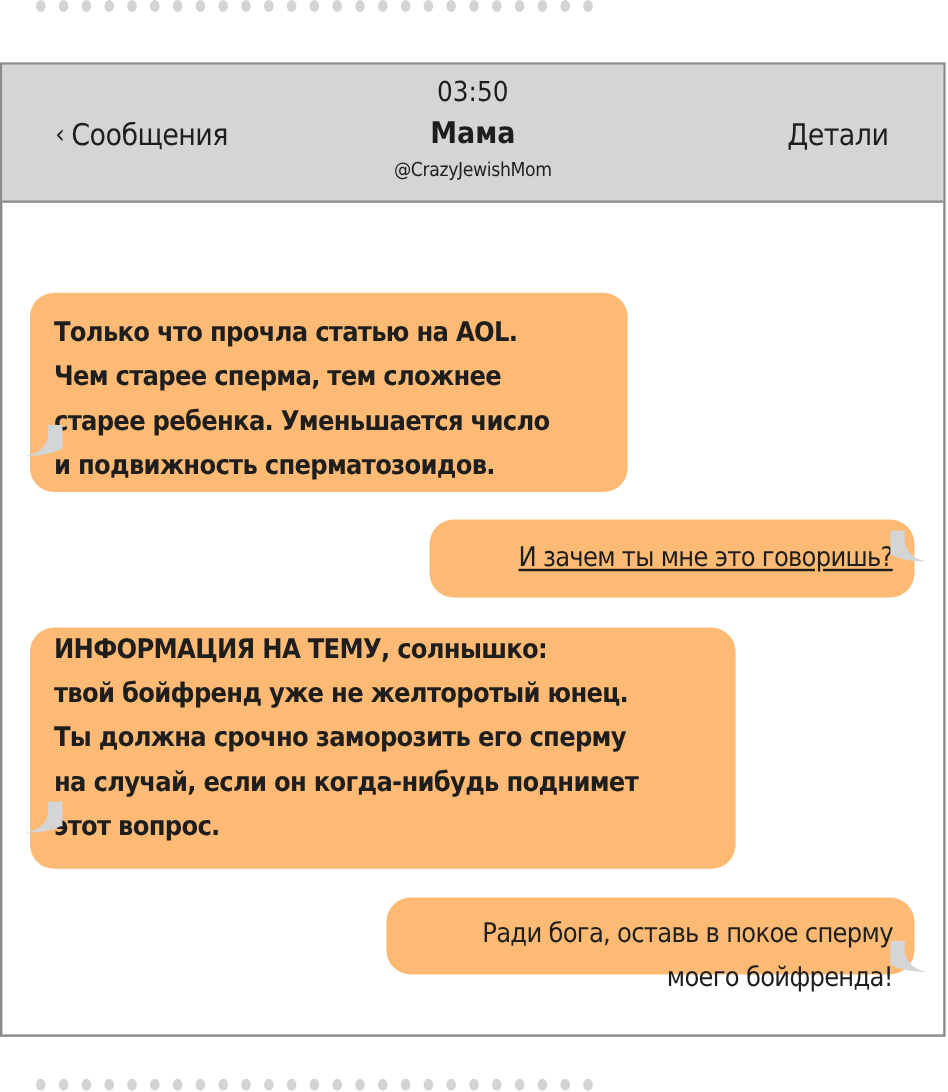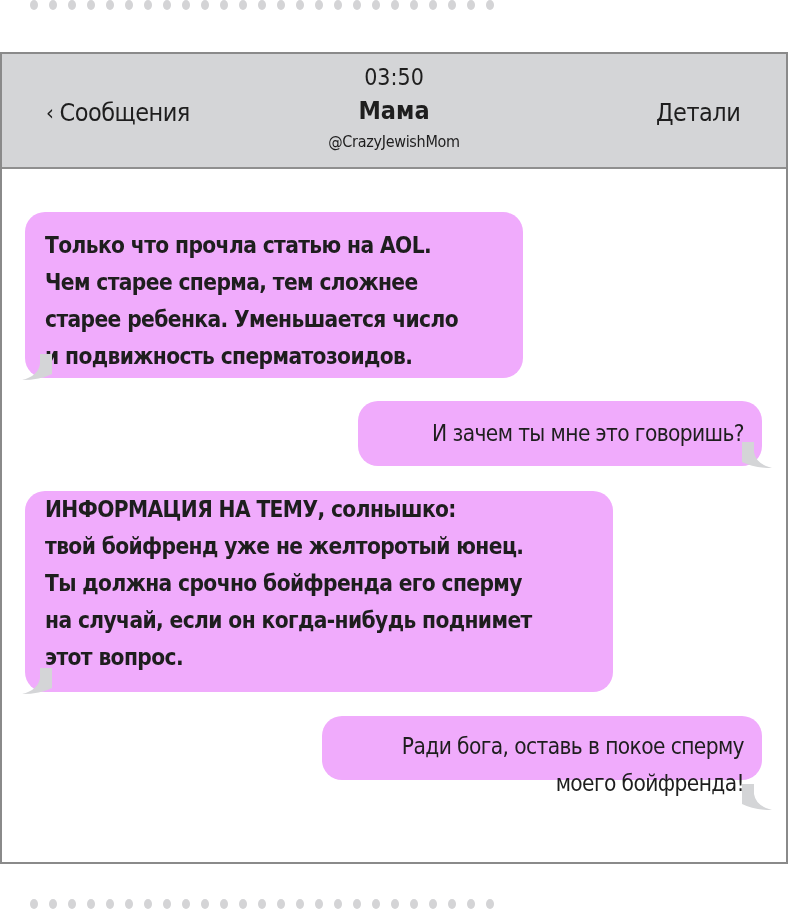--- a/index.html
+++ b/index.html
@@ -30,23 +30,24 @@
   .back-link .chev { font-size: 22px; margin-right: 6px; }
   .details-link {
     position: absolute; left: 654px; top: 44px; font-size: 25px; color: #1e1e1e;
     letter-spacing: -0.5px; cursor: pointer;
   }
   .center { position: absolute; left: 0; width: 784px; text-align: center; }
   .time { top: 10px; font-size: 23px; }
   .name { top: 42px; font-size: 25px; font-weight: bold; }
   .handle { top: 78px; font-size: 16px; letter-spacing: -0.3px; }
   .bubble {
-    position: absolute; background: #f0abfc; border-radius: 20px;
+    position: absolute; background: #fdba74; border-radius: 20px;
     font-size: 22.5px; line-height: 37px; letter-spacing: -0.6px;
     box-sizing: border-box;
+    margin-top: 32px;
   }
   .bubble.in { font-weight: bold; }
   .bubble.out { text-align: right; }
   .tail { position: absolute; }
   .line { display: block; white-space: nowrap; }
 </style>
 </head>
 <body>
 
 <div class="dots top" id="dots-top">
@@ -92,31 +93,31 @@
   <div class="bubble in" style="left:23px; top:158px; width:498px; height:166px; padding:15px 0 0 20px;">
     <span class="line">Только что прочла статью на AOL.</span>
     <span class="line">Чем старее сперма, тем сложнее</span>
     <span class="line">старее ребенка. Уменьшается число</span>
     <span class="line">и подвижность сперматозоидов.</span>
   </div>
   <svg class="tail" style="left:14px; top:300px;" width="40" height="28" viewBox="0 0 40 28">
     <path d="M24 0 L24 10 Q22 22 6 26 Q24 26 36 20 L36 0 Z" fill="#d4d5d7"></path>
   </svg>
 
-  <div class="bubble out" style="left:356px; top:347px; width:404px; height:65px; padding:14px 18px 0 0;">
+  <div class="bubble out" style="left:356px; top:347px; width:404px; height:65px; padding:14px 18px 0 0;text-decoration:underline;">
     <span class="line" style="font-weight:normal;">И зачем ты мне это говоришь?</span>
   </div>
   <svg class="tail" style="left:738px; top:388px;" width="34" height="28" viewBox="0 0 34 28">
     <path d="M14 0 L14 10 Q16 22 32 26 Q14 26 2 20 L2 0 Z" fill="#d4d5d7"></path>
   </svg>
 
   <div class="bubble in" style="left:23px; top:437px; width:588px; height:201px; padding:0 0 0 20px;">
     <span class="line">ИНФОРМАЦИЯ НА ТЕМУ, солнышко:</span>
     <span class="line">твой бойфренд уже не желторотый юнец.</span>
-    <span class="line">Ты должна срочно бойфренда его сперму</span>
+    <span class="line">Ты должна срочно заморозить его сперму</span>
     <span class="line">на случай, если он когда-нибудь поднимет</span>
     <span class="line">этот вопрос.</span>
   </div>
   <svg class="tail" style="left:14px; top:614px;" width="40" height="28" viewBox="0 0 40 28">
     <path d="M24 0 L24 10 Q22 22 6 26 Q24 26 36 20 L36 0 Z" fill="#d4d5d7"></path>
   </svg>
 
   <div class="bubble out" style="left:320px; top:662px; width:440px; height:64px; padding:12px 18px 0 0;">
     <span class="line">Ради бога, оставь в покое сперму</span>
     <span class="line">моего бойфренда!</span>

